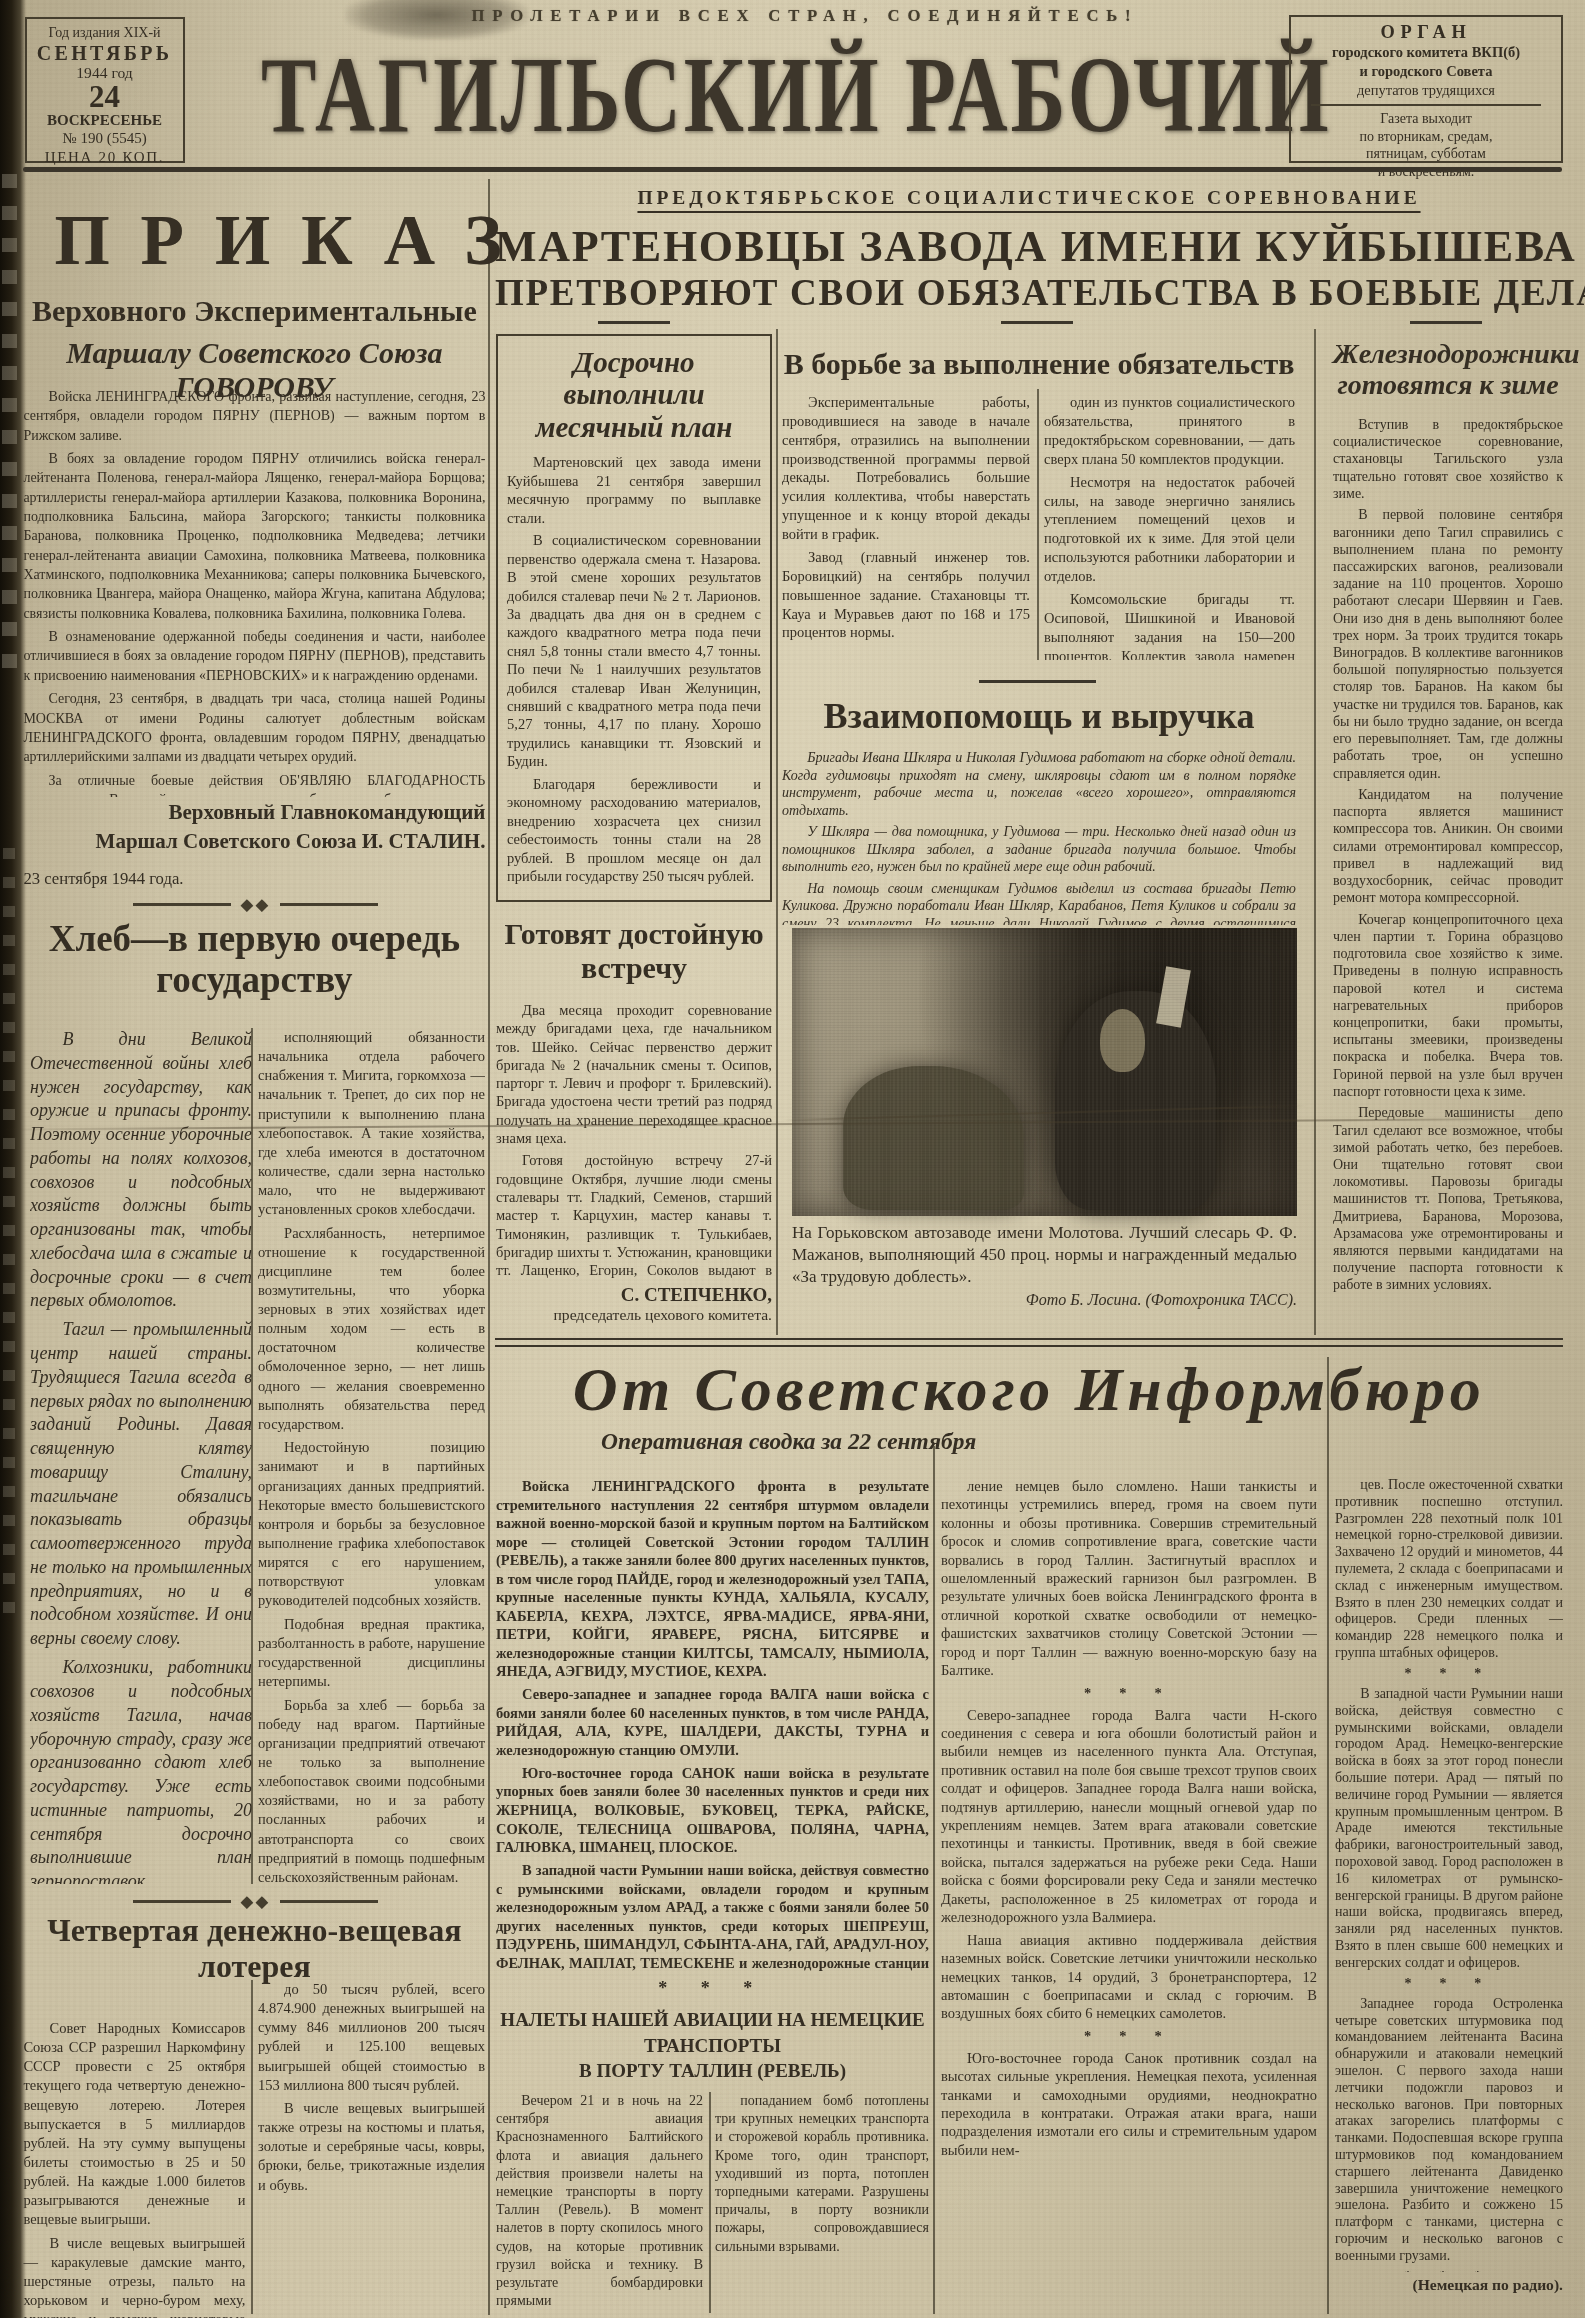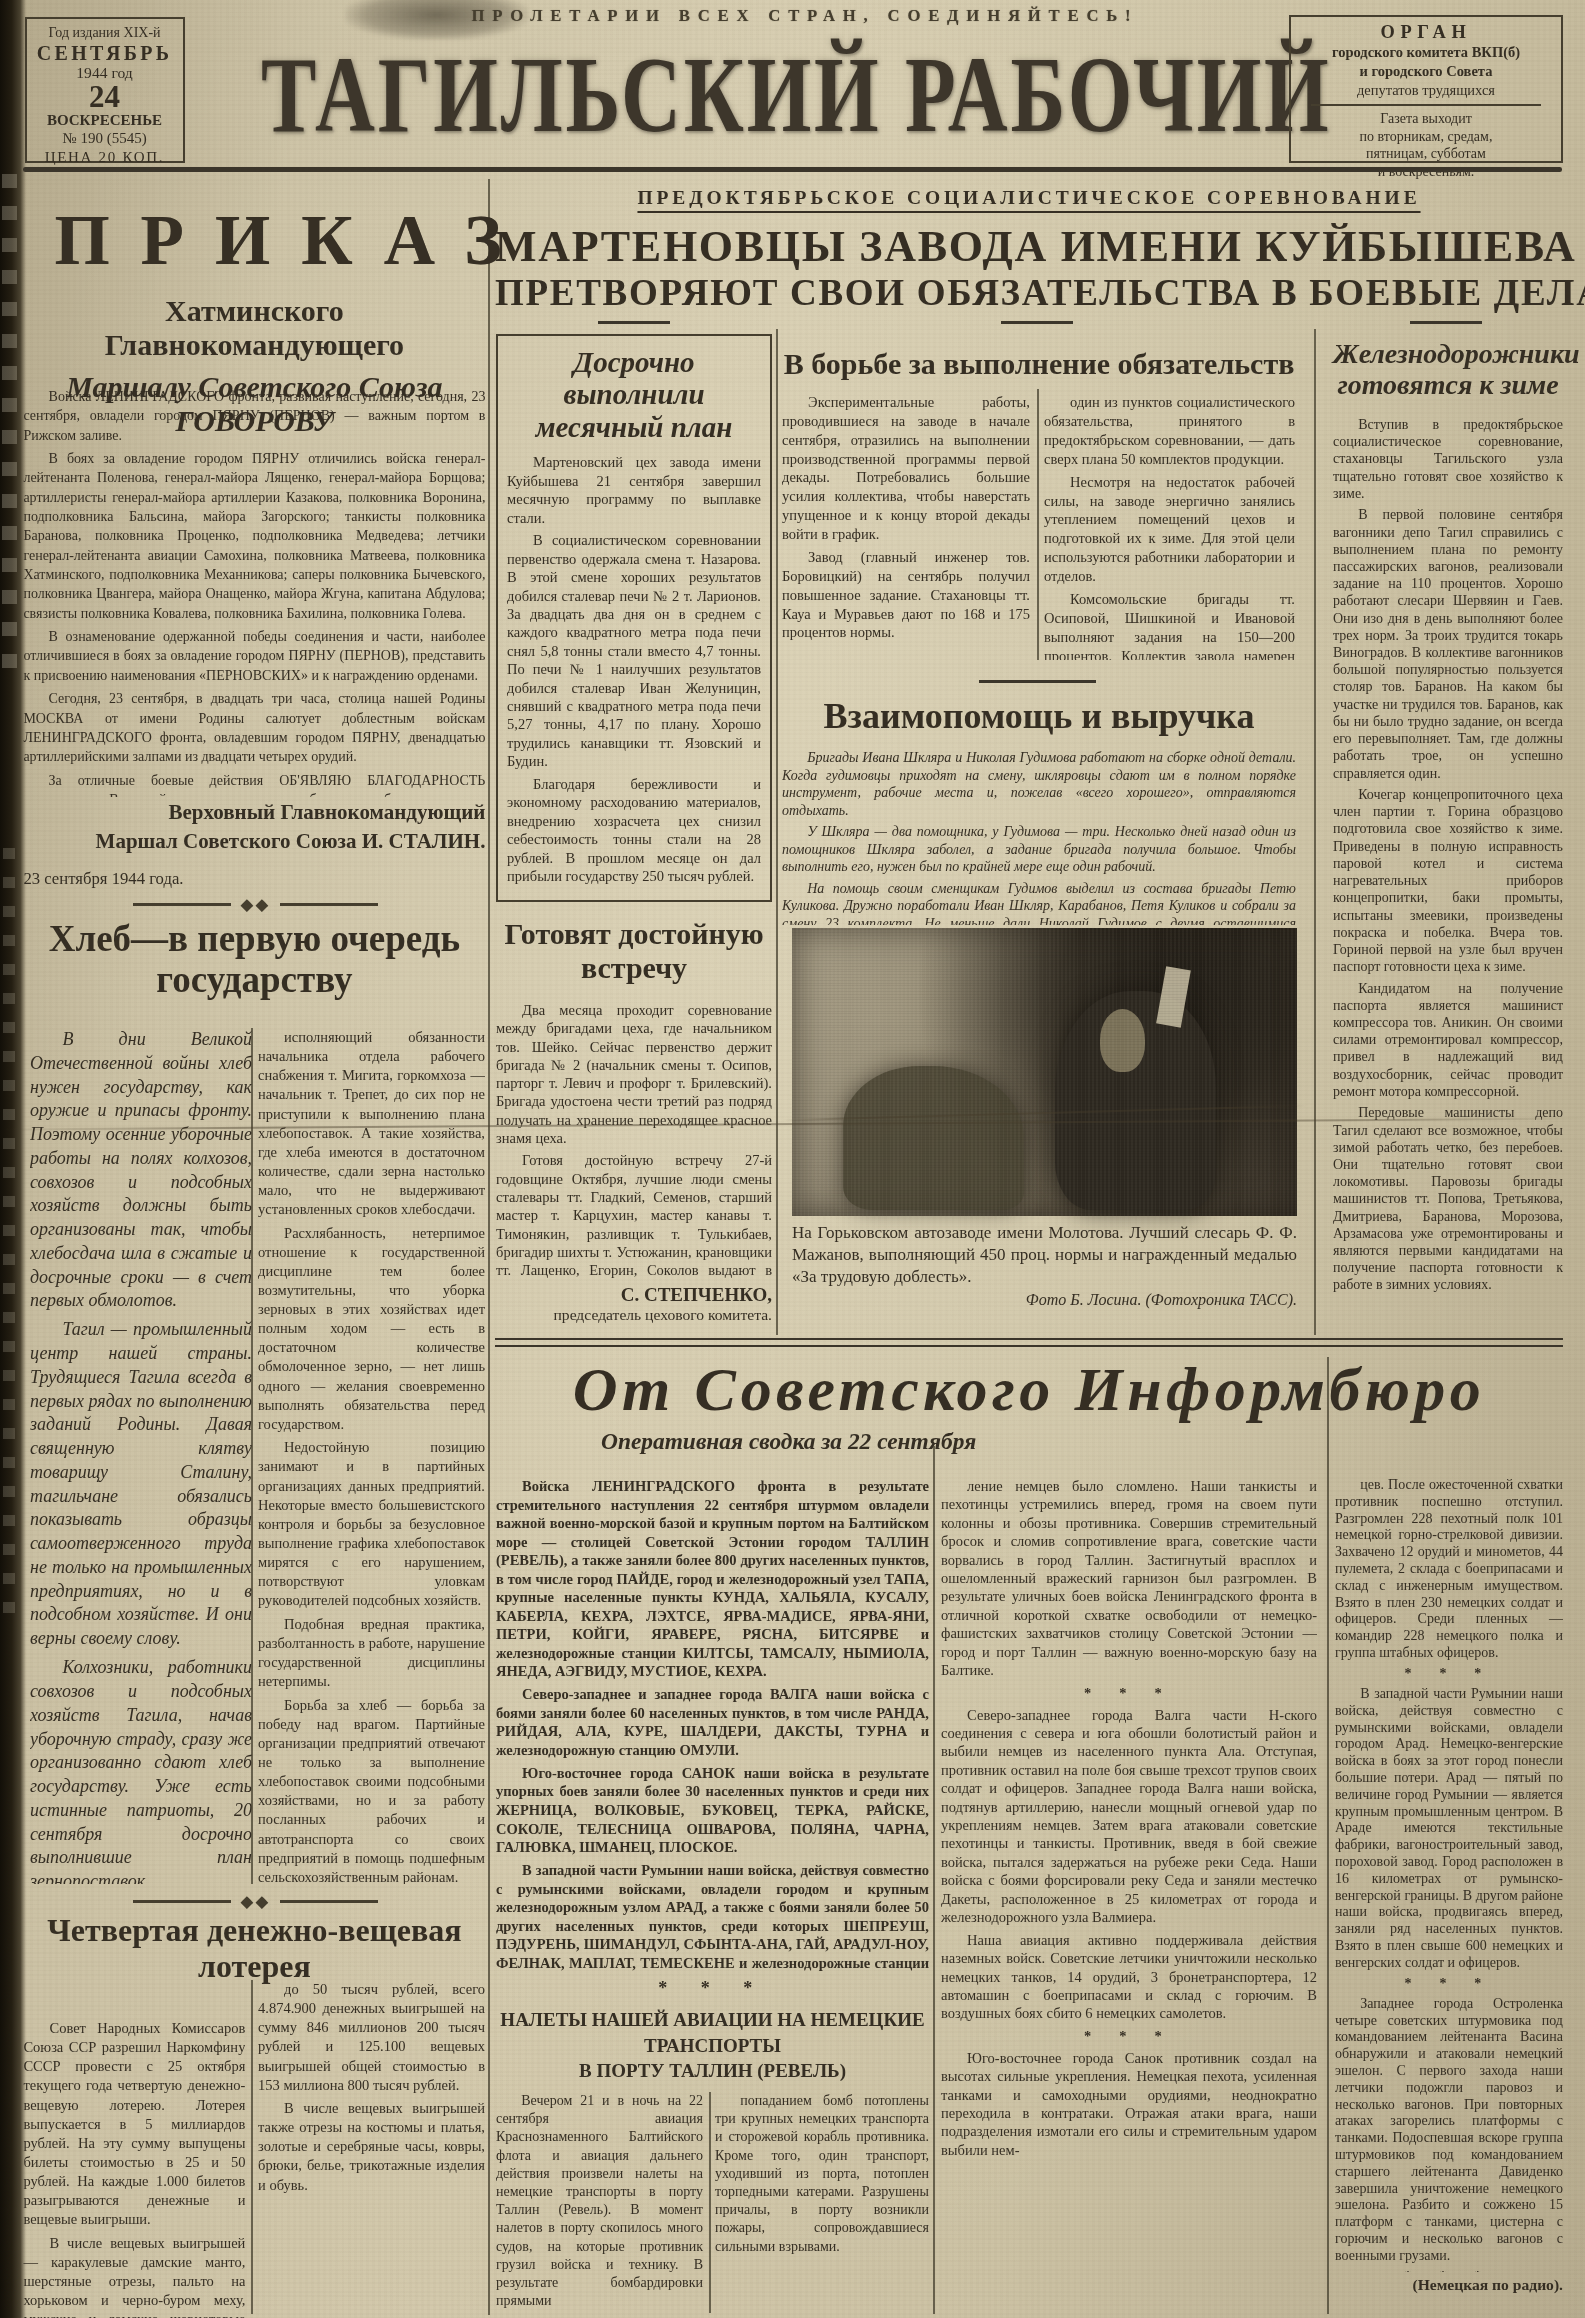--- a/index.html
+++ b/index.html
@@ -89,21 +89,21 @@
     <div class="center" style="font-size:14px;line-height:1.25;">пятницам, субботам</div>
     <div class="center" style="font-size:14px;line-height:1.25;">и воскресеньям.</div>
   </div>
 
   <div class="abs hrule" style="left:23.4px;top:167px;width:1539px;height:5px;border-radius:2.2px;"></div>
 
   <div class="abs vrule" style="left:488px;top:179px;height:2136px;"></div>
 
   <div class="abs center" style="left:23.4px;top:200px;width:462px;">
     <div class="prikaz-t ink">ПРИКАЗ</div>
-    <div class="sub1" style="margin-top:13.3px;">Хатминского Главнокомандующего</div>
+    <div class="sub1" style="margin-top:13.3px;">Верховного Экспериментальные</div>
     <div class="sub1 it" style="margin-top:7.8px;">Маршалу Советского Союза ГОВОРОВУ</div>
   </div>
   <div class="abs col body-sm" style="left:23.4px;top:387px;width:462px;height:410px;line-height:1.38;">
       <p class="para">Войска ЛЕНИНГРАДСКОГО фронта, развивая наступление, сегодня, 23 сентября, овладели городом ПЯРНУ (ПЕРНОВ) — важным портом в Рижском заливе.</p>
       <p class="para">В боях за овладение городом ПЯРНУ отличились войска генерал-лейтенанта Поленова, генерал-майора Лященко, генерал-майора Борщова; артиллеристы генерал-майора артиллерии Казакова, полковника Воронина, подполковника Бальсина, майора Загорского; танкисты полковника Баранова, полковника Проценко, подполковника Медведева; летчики генерал-лейтенанта авиации Самохина, полковника Матвеева, полковника Хатминского, подполковника Механникова; саперы полковника Бычевского, полковника Цвангера, майора Онащенко, майора Жгуна, капитана Абдулова; связисты полковника Ковалева, полковника Бахилина, полковника Голева.</p>
       <p class="para">В ознаменование одержанной победы соединения и части, наиболее отличившиеся в боях за овладение городом ПЯРНУ (ПЕРНОВ), представить к присвоению наименования «ПЕРНОВСКИХ» и к награждению орденами.</p>
       <p class="para">Сегодня, 23 сентября, в двадцать три часа, столица нашей Родины МОСКВА от имени Родины салютует доблестным войскам ЛЕНИНГРАДСКОГО фронта, овладевшим городом ПЯРНУ, двенадцатью артиллерийскими залпами из двадцати четырех орудий.</p>
       <p class="para">За отличные боевые действия ОБ'ЯВЛЯЮ БЛАГОДАРНОСТЬ руководимым Вами войскам, участвовавшим в боях за освобождение города ПЯРНУ.</p>
     </div>
   <div class="abs" style="left:23.4px;top:800px;width:462px;">
@@ -223,22 +223,22 @@
   <div class="abs just" style="left:792px;top:1222px;width:505px;font-size:17px;line-height:1.3;">На Горьковском автозаводе имени Молотова. Лучший слесарь Ф. Ф. Мажанов, выполняющий 450 проц. нормы и награжденный медалью «За трудовую доблесть».</div>
   <div class="abs right it" style="left:792px;top:1291px;width:505px;font-size:16px;">Фото Б. Лосина.  (Фотохроника ТАСС).</div>
 
   <div class="abs center" style="left:1333px;top:338px;width:230px;">
     <div class="it art-title" style="font-size:28px;">Железнодорожники</div>
     <div class="it art-title" style="font-size:28px;">готовятся к зиме</div>
   </div>
   <div class="abs col" style="left:1333px;top:416px;width:230px;height:915px;font-size:14px;line-height:1.23;">
       <p class="para">Вступив в предоктябрьское социалистическое соревнование, стахановцы Тагильского узла тщательно готовят свое хозяйство к зиме.</p>
       <p class="para">В первой половине сентября вагонники депо Тагил справились с выполнением плана по ремонту пассажирских вагонов, реализовали задание на 110 процентов. Хорошо работают слесари Шервяин и Гаев. Они изо дня в день выполняют более трех норм. За троих трудится токарь Виноградов. В коллективе вагонников большой популярностью пользуется столяр тов. Баранов. На каком бы участке ни трудился тов. Баранов, как бы ни было трудно задание, он всегда его перевыполняет. Там, где должны работать трое, он успешно справляется один.</p>
+      <p class="para">Кандидатом на получение паспорта является машинист компрессора тов. Аникин. Он своими силами отремонтировал компрессор, привел в надлежащий вид воздухосборник, сейчас проводит ремонт мотора компрессорной.</p>
       <p class="para">Кочегар концепропиточного цеха член партии т. Горина образцово подготовила свое хозяйство к зиме. Приведены в полную исправность паровой котел и система нагревательных приборов концепропитки, баки промыты, испытаны змеевики, произведены покраска и побелка. Вчера тов. Гориной первой на узле был вручен паспорт готовности цеха к зиме.</p>
-      <p class="para">Кандидатом на получение паспорта является машинист компрессора тов. Аникин. Он своими силами отремонтировал компрессор, привел в надлежащий вид воздухосборник, сейчас проводит ремонт мотора компрессорной.</p>
       <p class="para">Передовые машинисты депо Тагил сделают все возможное, чтобы зимой работать четко, без перебоев. Они тщательно готовят свои локомотивы. Паровозы бригады машинистов тт. Попова, Третьякова, Дмитриева, Баранова, Морозова, Арзамасова уже отремонтированы и являются первыми кандидатами на получение паспорта готовности к работе в зимних условиях.</p>
     </div>
 
   <div class="abs hrule" style="left:495px;top:1338px;width:1068px;height:2.2px;"></div>
   <div class="abs hrule" style="left:495px;top:1345px;width:1068px;height:2.2px;"></div>
 
   <div class="abs center it b" style="left:495px;top:1354px;width:1068px;font-size:62px;letter-spacing:4.4px;white-space:nowrap;">От Советского Информбюро</div>
   <div class="abs it b" style="left:601px;top:1428px;font-size:23.4px;">Оперативная сводка за 22 сентября</div>
 
   <div class="abs vrule" style="left:933px;top:1446px;height:868px;"></div>

